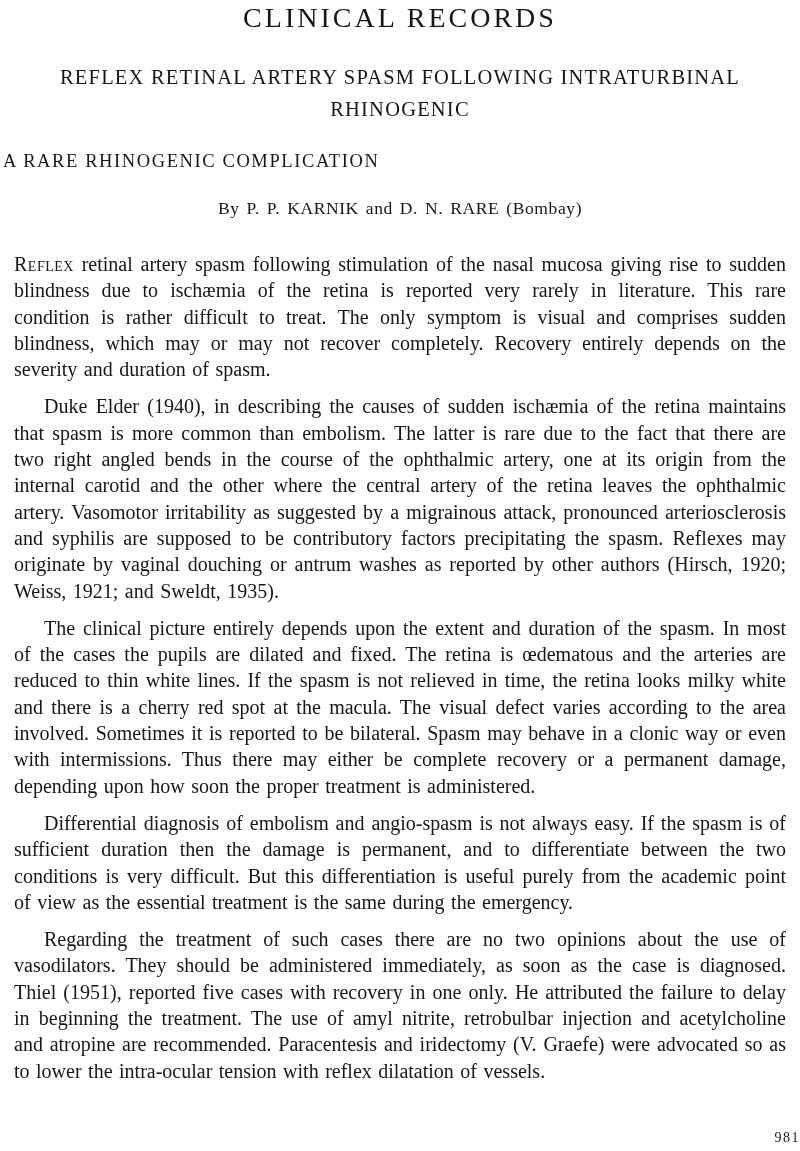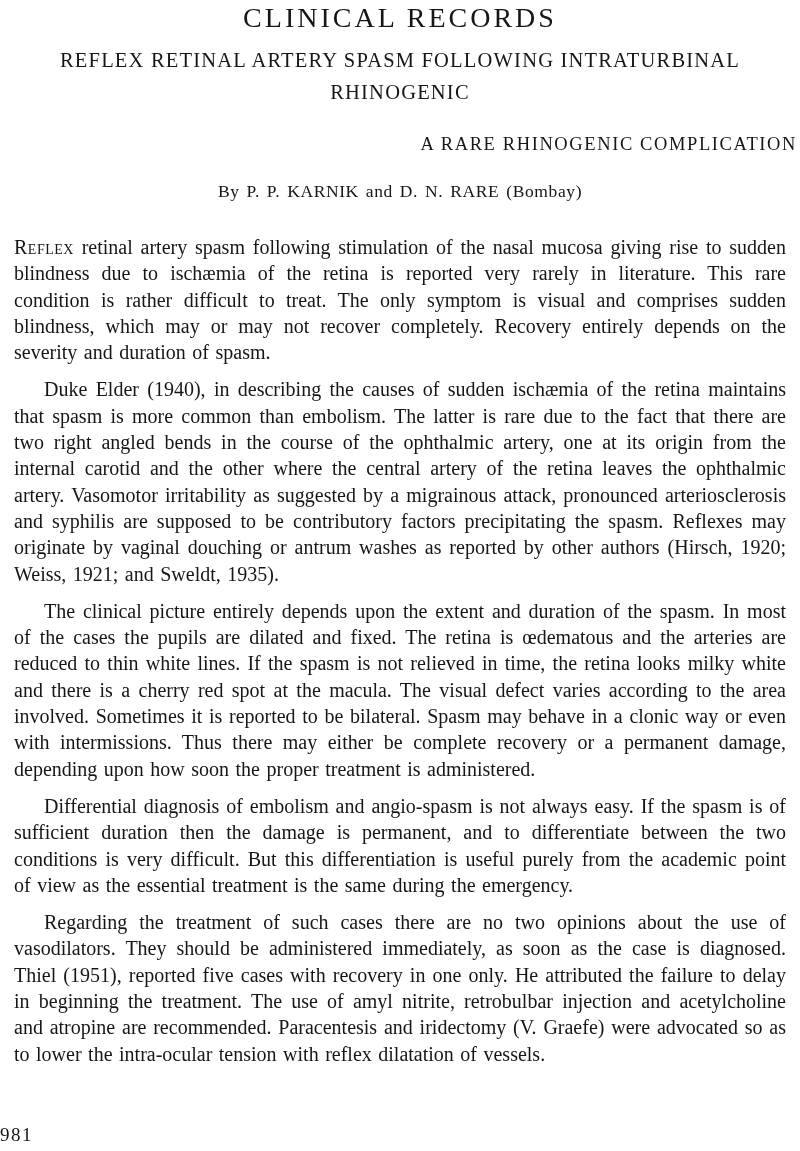--- a/index.html
+++ b/index.html
@@ -22,34 +22,34 @@
     margin: 0;
     padding-top: 1px;
     text-align: center;
     font-size: 28px;
     font-weight: 500;
     letter-spacing: 3px;
     line-height: 30px;
     white-space: nowrap;
   }
   .article-title {
-    margin: 11px 0 0 0;
+    margin: 28px 0 0 0;
     text-align: center;
     font-size: 20.5px;
     font-weight: 500;
     letter-spacing: 1.2px;
     line-height: 32px;
   }
   .article-title .title-line {
     display: block;
     white-space: nowrap;
   }
   .subtitle {
     margin: 25px 0 0 0;
-    text-align: right;
+    text-align: left;
     font-size: 18.5px;
     font-weight: 500;
     letter-spacing: 1.6px;
     line-height: 22px;
     white-space: nowrap;
   }
   .byline {
     margin: 26px 0 0 0;
     text-align: center;
     font-size: 17.5px;
@@ -73,22 +73,22 @@
   }
   .smallcaps {
     font-variant: small-caps;
     letter-spacing: 0.5px;
   }
   .page-number {
     position: absolute;
     left: 0;
     right: 0;
     bottom: 5px;
-    text-align: left;
-    font-size: 19px;
+    text-align: right;
+    font-size: 14px;
     letter-spacing: 1.5px;
   }
 </style>
 </head>
 <body>
 
 <div class="page">
 
   <h1 class="section-title">CLINICAL RECORDS</h1>
 

